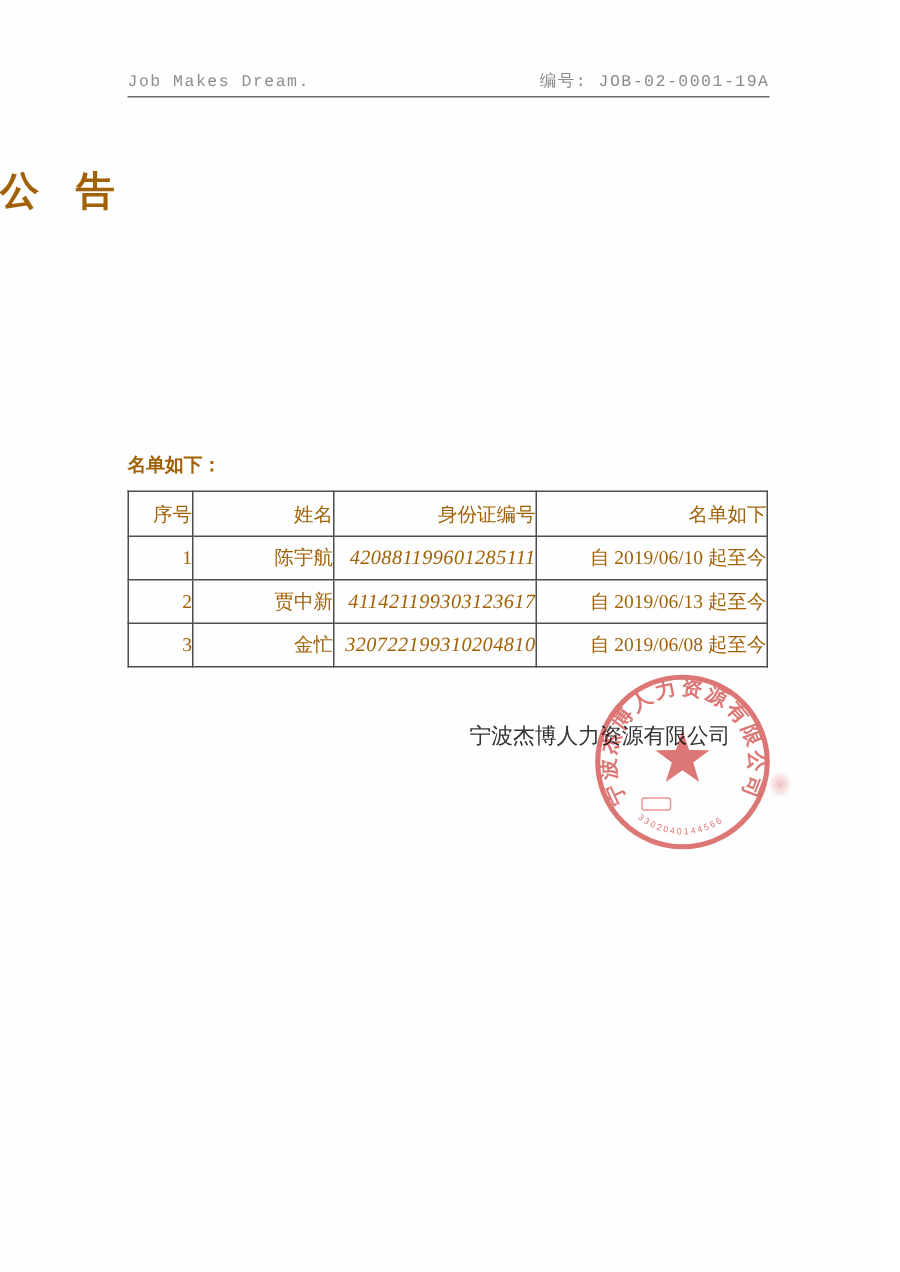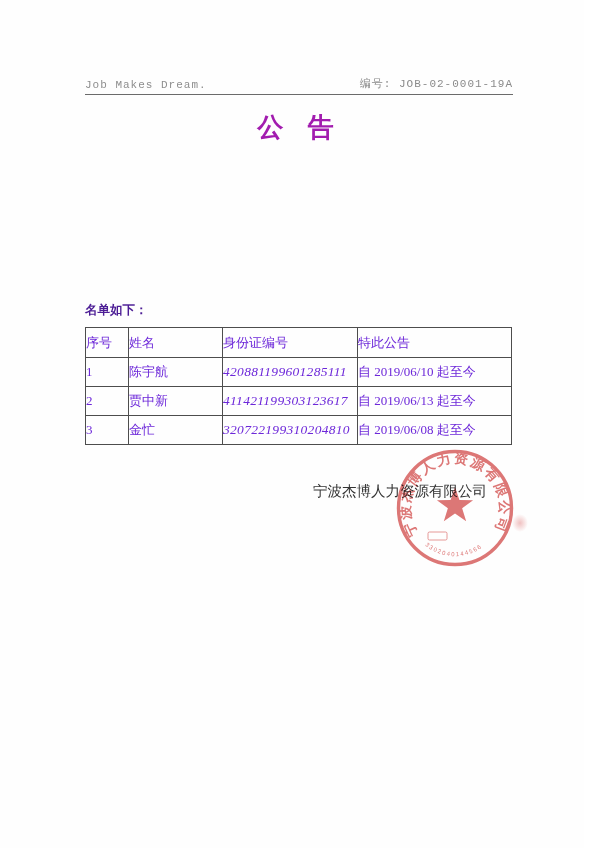--- a/index.html
+++ b/index.html
@@ -15,51 +15,50 @@
 
   
   .letterhead{
     position:absolute;left:85px;top:46px;width:428px;
     display:flex;justify-content:space-between;align-items:flex-end;
     border-bottom:1.5px solid #6b6b6b;
     padding-bottom:3px;
     font-family:"Liberation Mono","DejaVu Sans Mono",monospace;
     font-size:11px;letter-spacing:1px;color:#8e8e8e;
   }
-  .doc-number{color:#8a8a8a;margin-top:30px;}
+  .doc-number{color:#8a8a8a;}
 
   
   .title{
     position:absolute;top:110px;left:0;width:600px;
-    text-align:center;
     font-size:26px;font-weight:bold;letter-spacing:9px;
-    color:#a21caf;
+    color:#a16207;
   }
 
   
   .body-text{
     position:absolute;left:85px;top:178px;width:430px;
     font-size:14.5px;line-height:30px;
     text-align:justify;text-justify:inter-ideograph;
     text-indent:2em;color:#333333;
   }
   .list-intro{
     position:absolute;left:85px;top:302px;
-    font-size:12.5px;font-weight:bold;color:#4c1d95;
+    font-size:12.5px;font-weight:bold;color:#a16207;
   }
 
   
   .roster{
     position:absolute;left:85px;top:327px;
     border-collapse:collapse;table-layout:fixed;width:426px;
   }
   .roster th,.roster td{
     border:1px solid #4d4d4d;
-    text-align:left;vertical-align:middle;
-    font-weight:normal;color:#6d28d9;
+    text-align:right;vertical-align:middle;
+    font-weight:normal;color:#a16207;
     font-size:13px;
     padding:0;
   }
   .roster th{height:29px;}
   .roster td{height:28px;}
   .roster .id-cell{font-size:13.5px;letter-spacing:.3px;font-style:italic;}
 
   
   .signature{
     position:absolute;right:97px;top:475px;
@@ -98,21 +97,21 @@
       <col style="width:43px">
         <col style="width:94px">
         <col style="width:135px">
         <col style="width:154px">
     </colgroup>
     <thead>
       <tr>
         <th>序号</th>
         <th>姓名</th>
         <th>身份证编号</th>
-        <th>特此公告</th>
+        <th>名单如下</th>
       </tr>
     </thead>
     <tbody>
       <tr>
         <td>1</td>
         <td>陈宇航</td>
         <td class="id-cell">420881199601285111</td>
         <td>自 2019/06/10 起至今</td>
       </tr>
       <tr>

